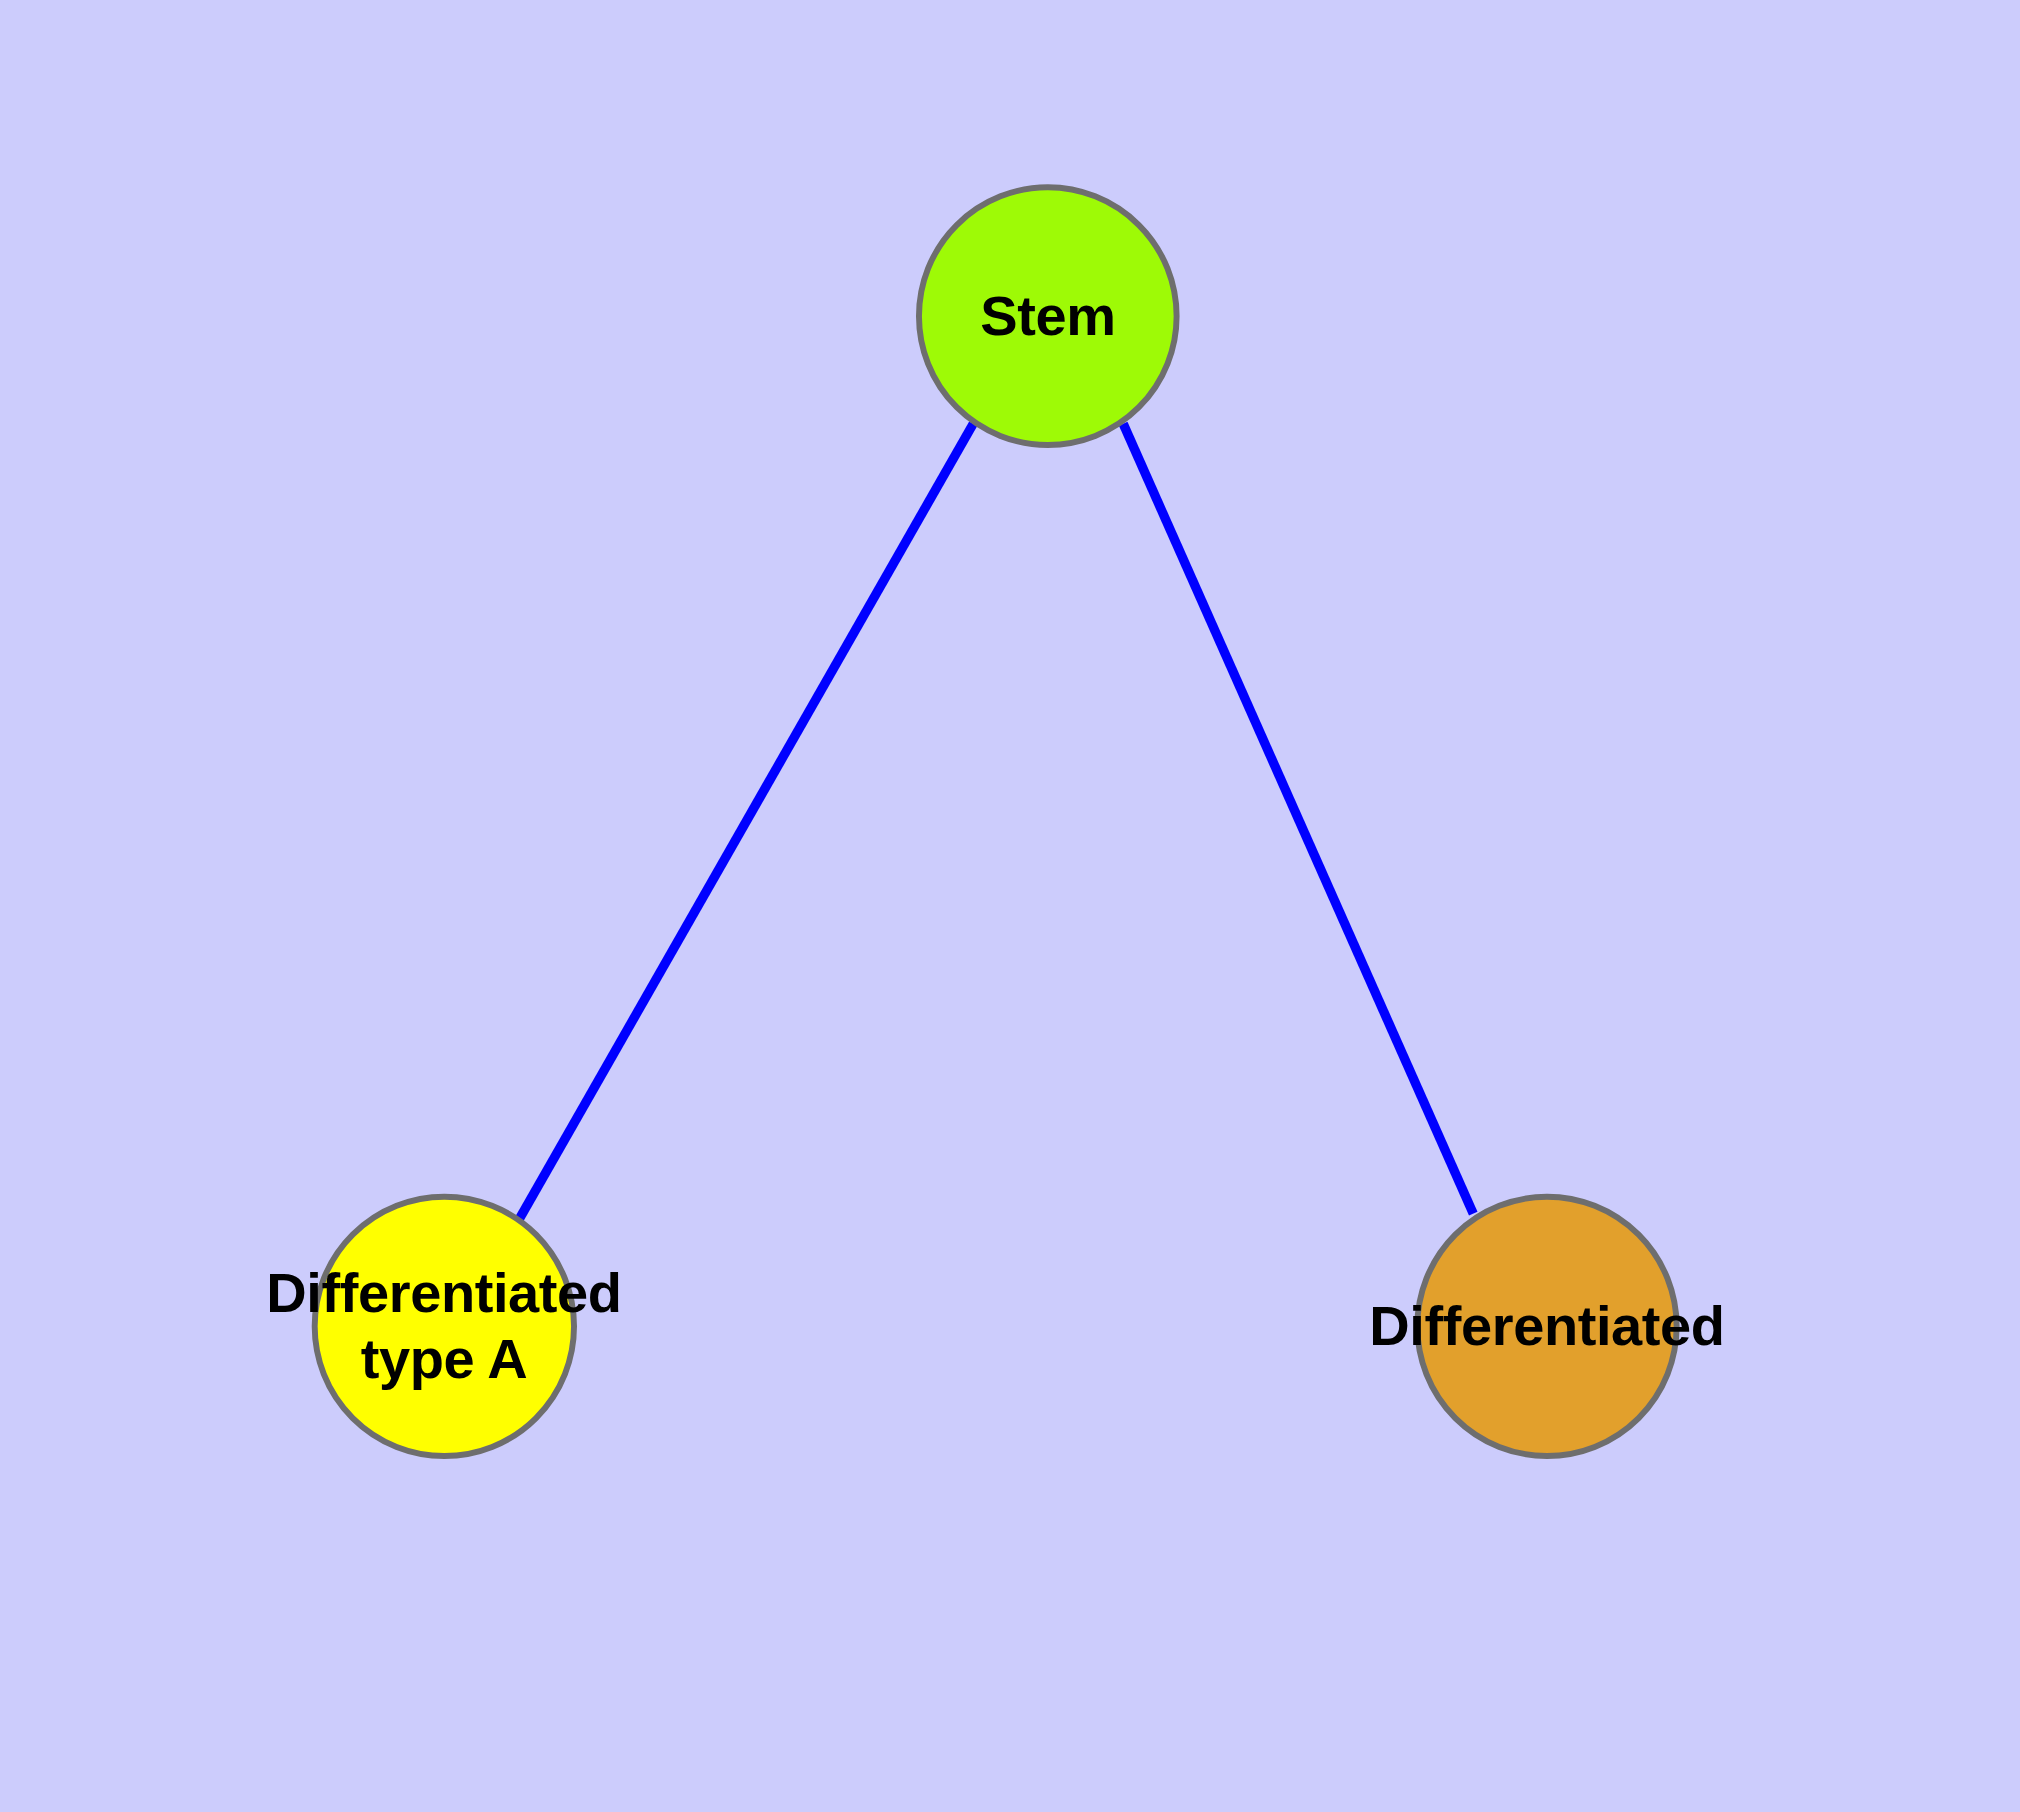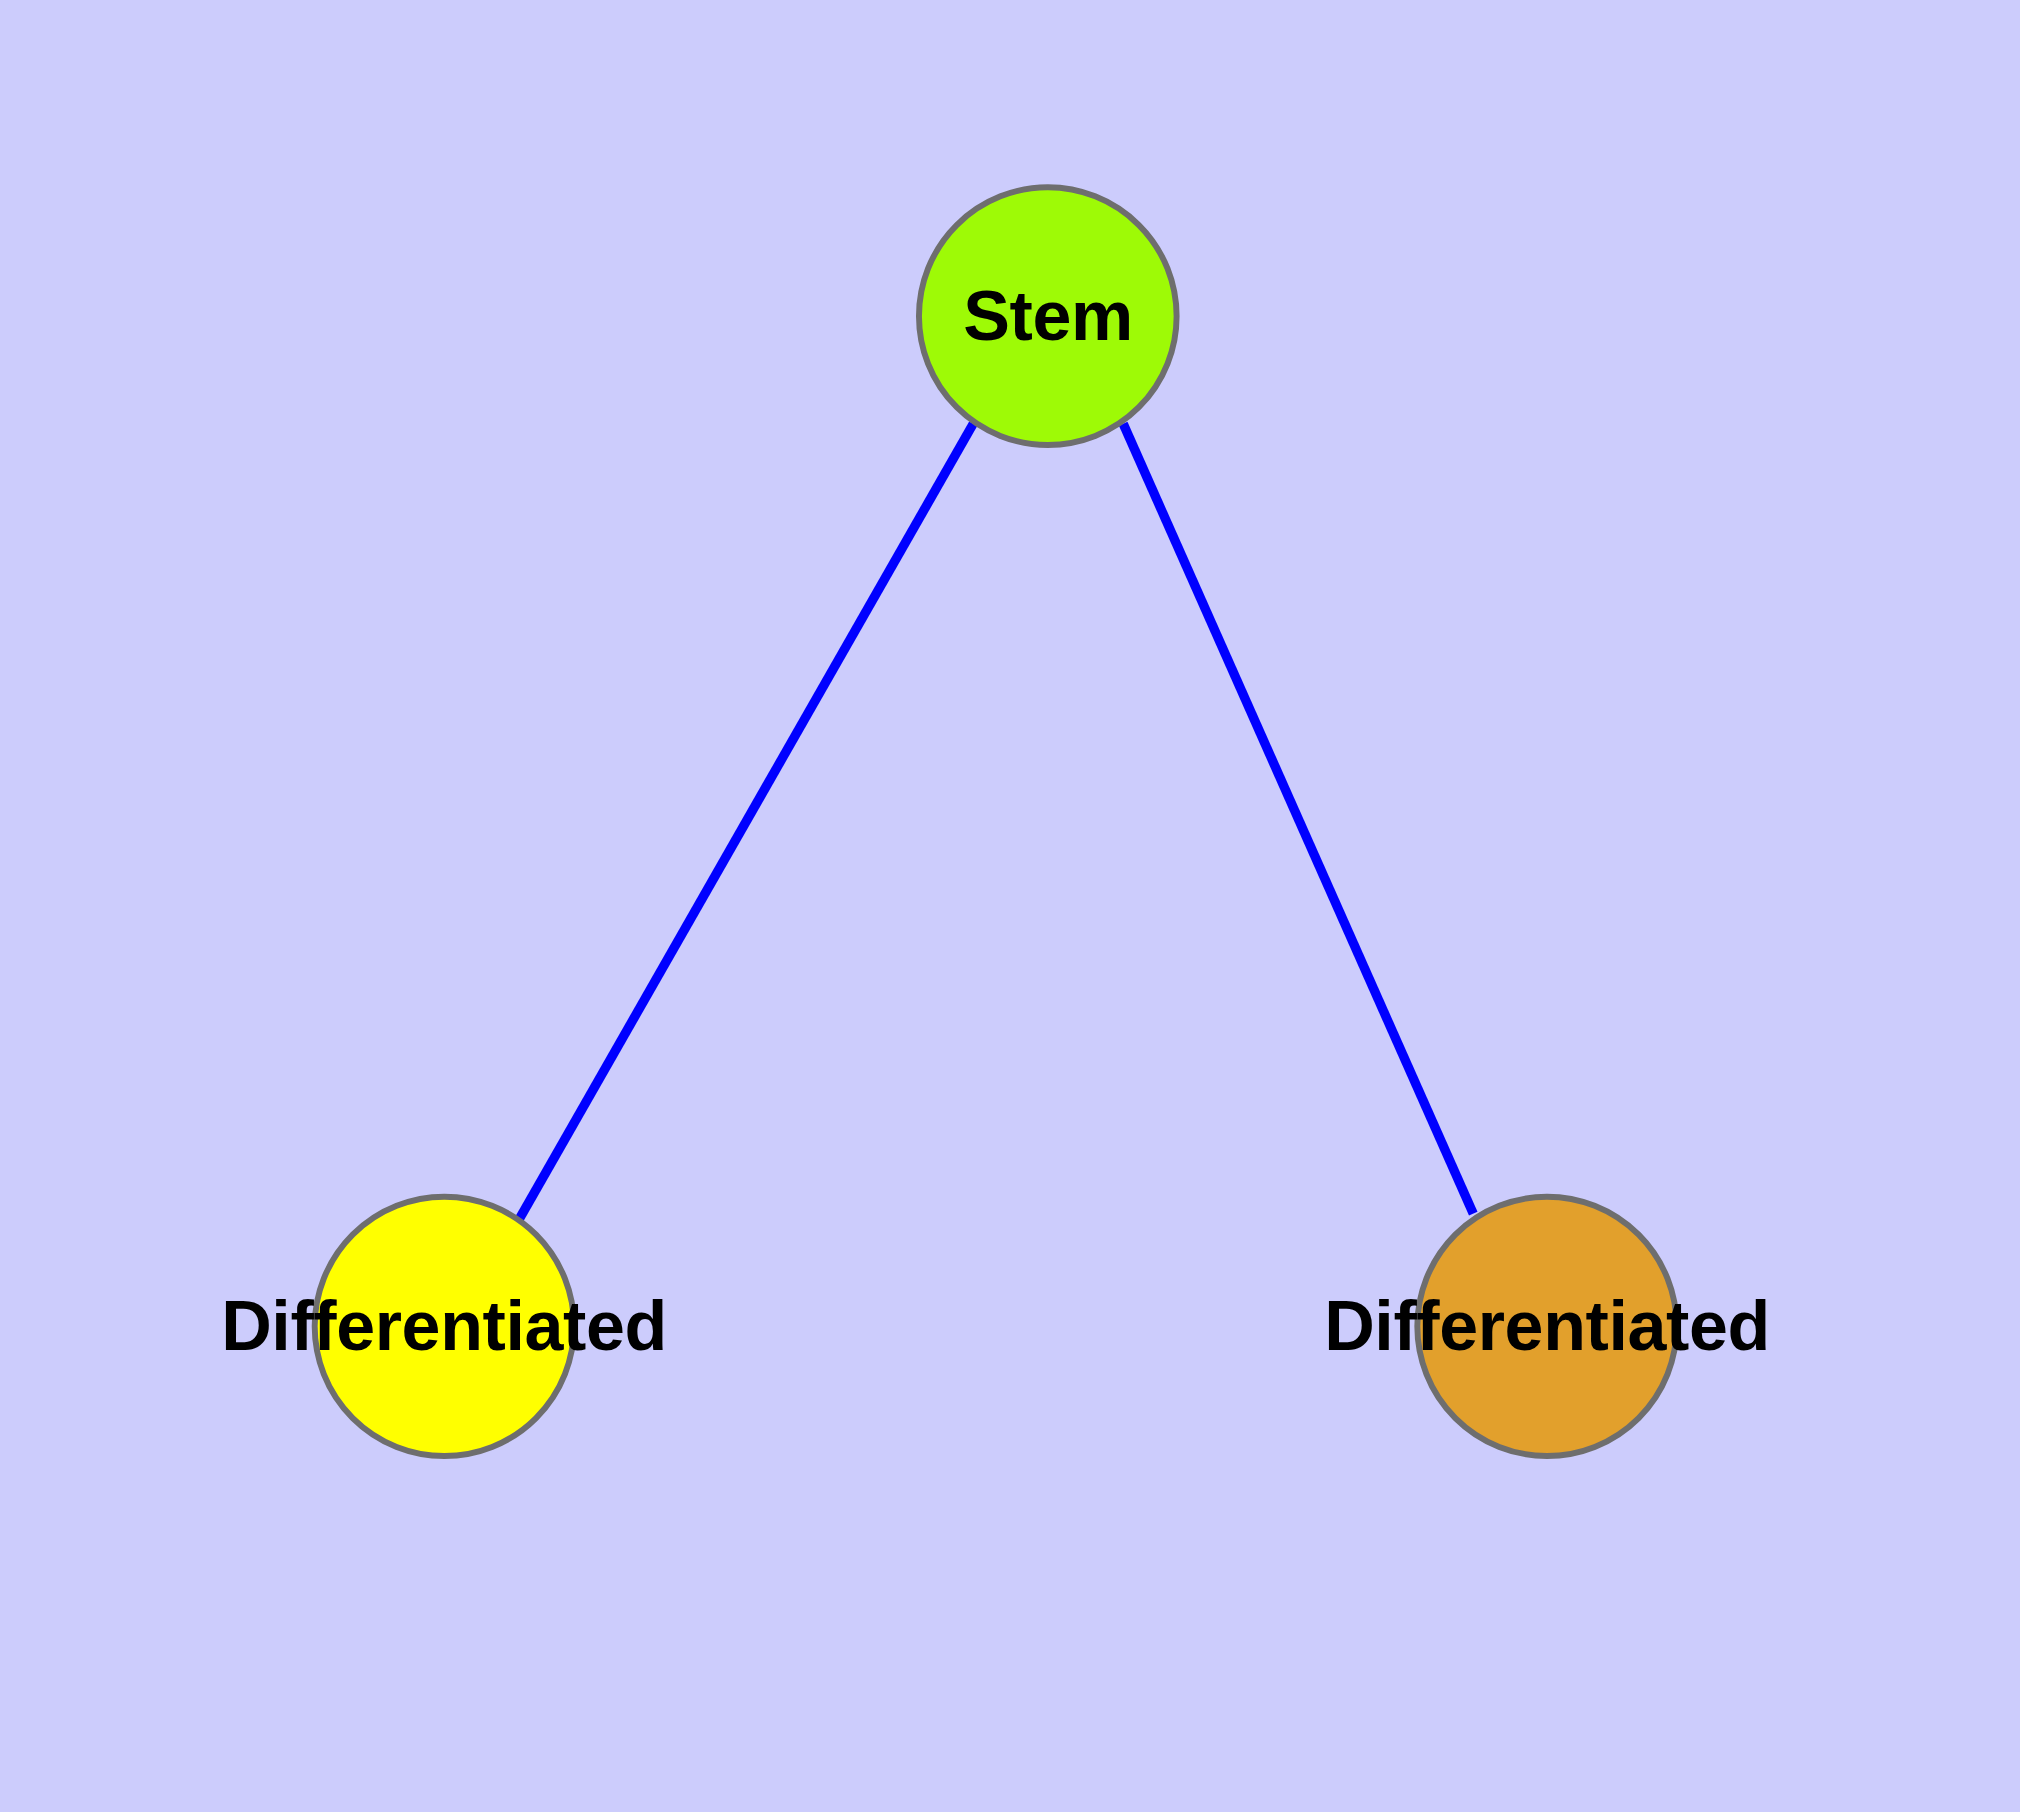--- a/index.html
+++ b/index.html
@@ -20,21 +20,21 @@
     top: 0;
     left: 0;
     width: 2021px;
     height: 1812px;
     display: block;
   }
   .node-label {
     position: absolute;
     text-align: center;
     font-weight: bold;
-    font-size: 70px;
+    font-size: 56px;
     line-height: 1.18;
     color: #000000;
     white-space: nowrap;
     letter-spacing: -0.4px;
     transform: translate(-50%, -50%);
     pointer-events: none;
   }
   .node-label .line {
     display: block;
   }
@@ -59,20 +59,21 @@
       <circle id="node-2" cx="1825" cy="1565" r="153" fill="#e2a02c" stroke="#6e6e6e" stroke-width="7"></circle>
     </g>
   </svg>
 
   <div class="node-label" id="label-0" style="left: 1048px; top: 316px;">
     <span class="line">Stem</span>
   </div>
 
   <div class="node-label" id="label-1" style="left: 444px; top: 1326px;">
     <span class="line">Differentiated</span>
+    <span class="line">type A</span>
   </div>
 
   <div class="node-label" id="label-2" style="left: 1547px; top: 1326px;">
     <span class="line">Differentiated</span>
   </div>
 
 </div>
 
 
 </body></html>

